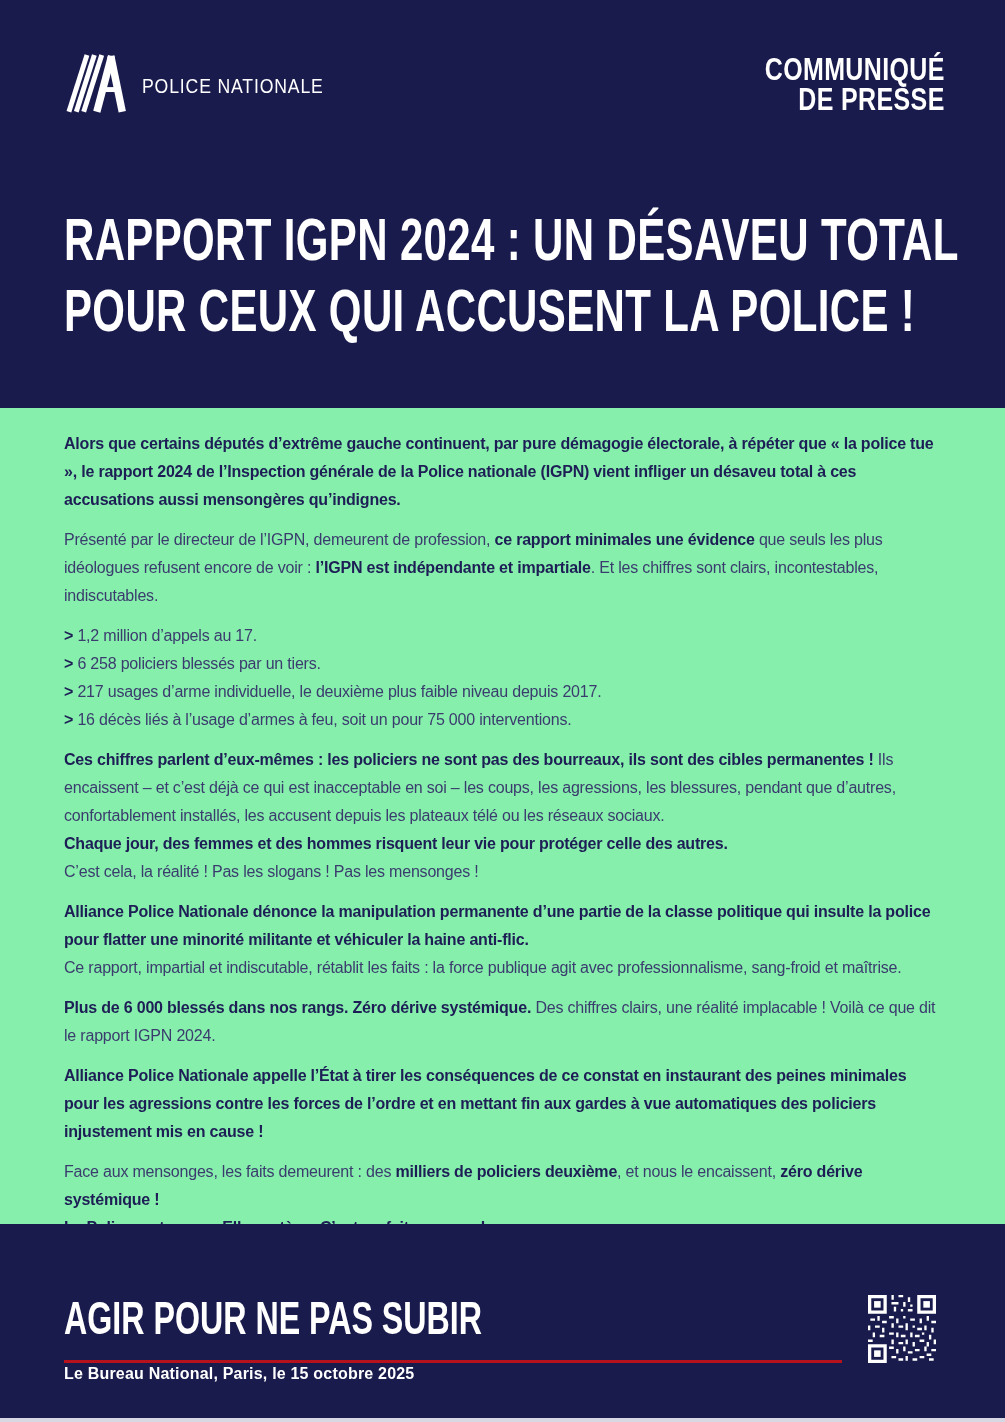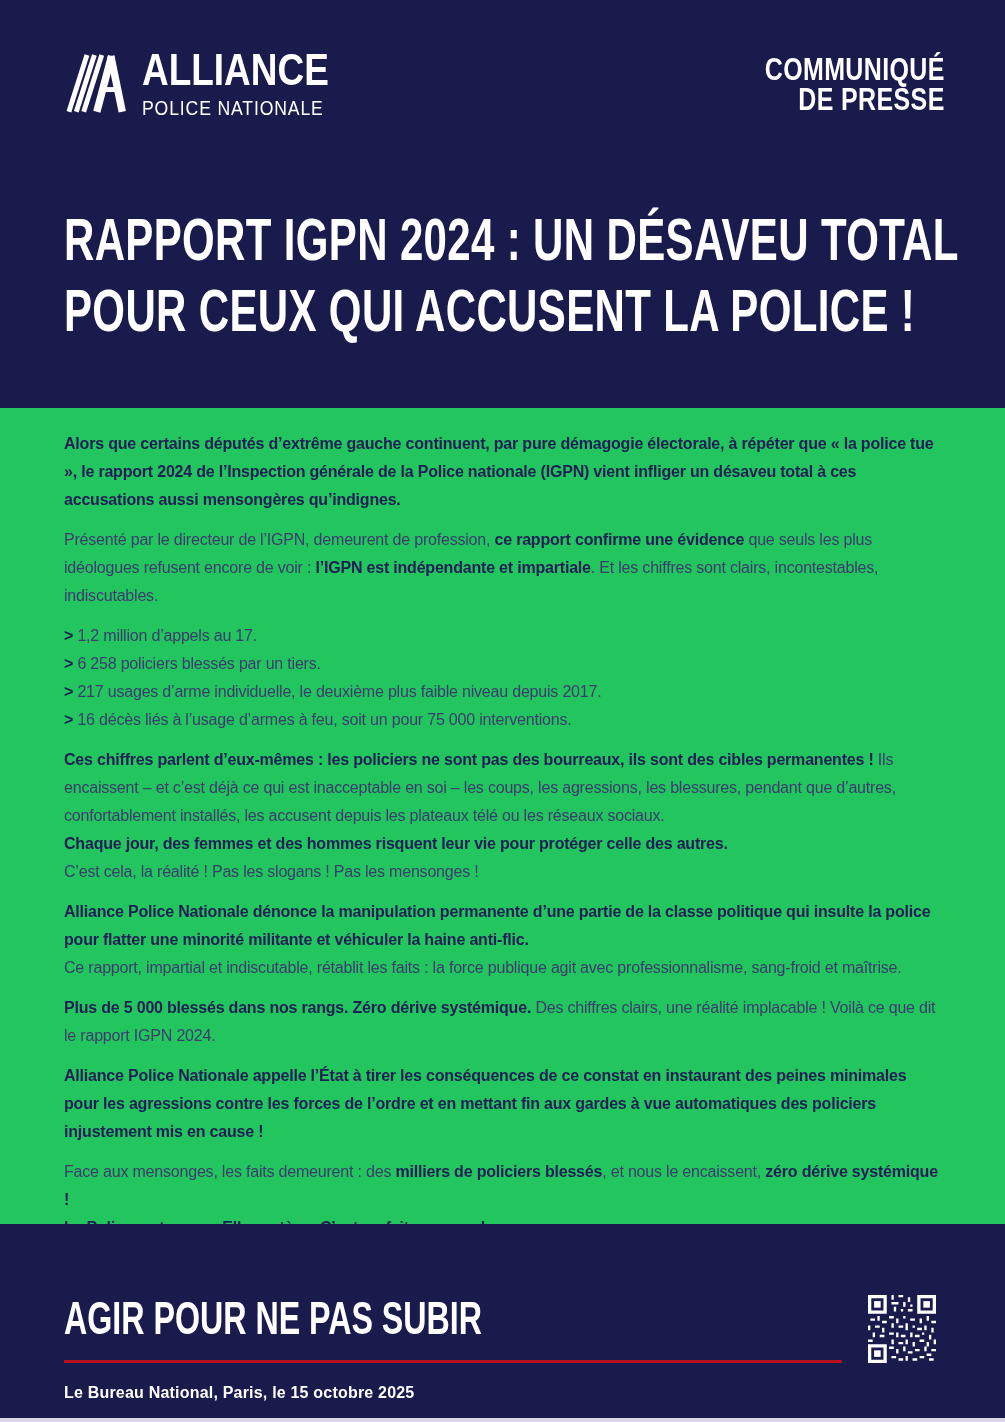--- a/index.html
+++ b/index.html
@@ -3,21 +3,21 @@
 <meta charset="utf-8">
 <style>
   html,body{margin:0;padding:0;background:#e9e9f0;}
   .page{
     position:relative;width:1005px;height:1422px;margin:0 auto;
     background:#fbfbfc;overflow:hidden;
     font-family:"Liberation Sans",sans-serif;color:#3b3c6e;
   }
   
   .header-band{height:408px;background:#1a1b4d;box-sizing:border-box;}
-  .body-section{height:816px;box-sizing:border-box;padding:22px 64px 0 64px;overflow:hidden;background:#22c55e;}
+  .body-section{height:816px;box-sizing:border-box;padding:22px 64px 0 64px;overflow:hidden;background:#86efac;}
   .footer-band{position:relative;height:194px;background:#1a1b4d;}
   .bottom-strip{height:4px;background:#d7d8e4;}
   
   .cond{display:inline-block;transform:scaleX(0.70);transform-origin:0 50%;white-space:nowrap;}
   .cond-r{display:inline-block;transform:scaleX(0.78);transform-origin:100% 50%;white-space:nowrap;}
   
   .header-row{display:flex;justify-content:space-between;align-items:flex-start;padding:46px 60px 0 64px;}
   .logo{display:flex;align-items:center;}
   .logo-mark{margin-right:14px;flex:0 0 auto;}
   .logo-text{color:#fff;line-height:1;}
@@ -30,21 +30,21 @@
   .title-line{height:71px;}
   
   .body-section p{margin:0 0 12px 0;font-size:16px;line-height:28px;letter-spacing:-0.2px;color:#3b3c6e;}
   .body-section .b{font-weight:700;color:#1d1e55;}
   .bullet-list{margin:0 0 12px 0;}
   .bullet-line{font-size:16px;line-height:28px;letter-spacing:-0.2px;color:#3b3c6e;}
   .bullet-line .marker{font-weight:700;color:#1d1e55;}
   
   .slogan-wrap{position:absolute;left:64px;top:70px;color:#fff;font-weight:800;font-size:46px;line-height:48px;text-align:right;}
   .red-line{position:absolute;left:64px;top:136px;width:778px;height:3px;background:#b5121d;}
-  .dateline{position:absolute;left:64px;top:160px;color:#fff;font-weight:700;font-size:16px;letter-spacing:0.2px;}
+  .dateline{position:absolute;left:64px;top:141px;color:#fff;font-weight:700;font-size:16px;letter-spacing:0.2px;}
   .qr{position:absolute;left:868px;top:71px;width:68px;height:68px;}
 </style>
 </head>
 <body>
 
 <div class="page">
 
   <header class="header-band">
     <div class="header-row">
       <div class="logo">
@@ -54,49 +54,48 @@
             <line x1="15" y1="72" x2="37" y2="3"></line>
             <line x1="24" y1="72" x2="46" y2="3"></line>
           </g>
           <g stroke="#ffffff" fill="none" stroke-width="9">
             <line x1="40" y1="72" x2="58" y2="4"></line>
             <line x1="57" y1="4" x2="71" y2="72"></line>
           </g>
           <rect x="46" y="42" width="20" height="6" fill="#ffffff"></rect>
         </svg>
         <div class="logo-text">
-          <div class="logo-brand"><span class="cond">ALLIANCE</span></div>
           <div class="logo-sub"><span class="cond">POLICE NATIONALE</span></div>
         </div>
       </div>
       <div class="kicker">
         <div><span class="cond-r">COMMUNIQUÉ</span></div>
         <div><span class="cond-r">DE PRESSE</span></div>
       </div>
     </div>
     <h1 class="title">
       <div class="title-line"><span class="cond">RAPPORT IGPN 2024 : UN DÉSAVEU TOTAL</span></div>
       <div class="title-line"><span class="cond">POUR CEUX QUI ACCUSENT LA POLICE !</span></div>
     </h1>
   </header>
 
   <main class="body-section">
       <p><span class="b">Alors que certains députés d’extrême gauche continuent, par pure démagogie électorale, à répéter que « la police tue », le rapport 2024 de l’Inspection générale de la Police nationale (IGPN) vient infliger un désaveu total à ces accusations aussi mensongères qu’indignes.</span></p>
-      <p><span>Présenté par le directeur de l’IGPN, demeurent de profession, </span><span class="b">ce rapport confirme une évidence</span><span> que seuls les plus idéologues refusent encore de voir : </span><span class="b">l’IGPN est indépendante et impartiale</span><span>. Et les chiffres sont clairs, incontestables, indiscutables.</span></p>
+      <p><span>Présenté par le directeur de l’IGPN, demeurent de profession, </span><span class="b">ce rapport minimales une évidence</span><span> que seuls les plus idéologues refusent encore de voir : </span><span class="b">l’IGPN est indépendante et impartiale</span><span>. Et les chiffres sont clairs, incontestables, indiscutables.</span></p>
       <div class="bullet-list">
         <div class="bullet-line"><span class="marker">&gt; </span><span>1,2 million d’appels au 17.</span></div>
         <div class="bullet-line"><span class="marker">&gt; </span><span>6 258 policiers blessés par un tiers.</span></div>
         <div class="bullet-line"><span class="marker">&gt; </span><span>217 usages d’arme individuelle, le deuxième plus faible niveau depuis 2017.</span></div>
         <div class="bullet-line"><span class="marker">&gt; </span><span>16 décès liés à l’usage d’armes à feu, soit un pour 75 000 interventions.</span></div>
       </div>
       <p><span class="b">Ces chiffres parlent d’eux-mêmes : les policiers ne sont pas des bourreaux, ils sont des cibles permanentes ! </span><span>Ils encaissent – et c’est déjà ce qui est inacceptable en soi – les coups, les agressions, les blessures, pendant que d’autres, confortablement installés, les accusent depuis les plateaux télé ou les réseaux sociaux.</span><br><span class="b">Chaque jour, des femmes et des hommes risquent leur vie pour protéger celle des autres.</span><br><span>C’est cela, la réalité ! Pas les slogans ! Pas les mensonges !</span></p>
       <p><span class="b">Alliance Police Nationale dénonce la manipulation permanente d’une partie de la classe politique qui insulte la police pour flatter une minorité militante et véhiculer la haine anti-flic.</span><br><span>Ce rapport, impartial et indiscutable, rétablit les faits : la force publique agit avec professionnalisme, sang-froid et maîtrise.</span></p>
-      <p><span class="b">Plus de 5 000 blessés dans nos rangs. Zéro dérive systémique. </span><span>Des chiffres clairs, une réalité implacable ! Voilà ce que dit le rapport IGPN 2024.</span></p>
+      <p><span class="b">Plus de 6 000 blessés dans nos rangs. Zéro dérive systémique. </span><span>Des chiffres clairs, une réalité implacable ! Voilà ce que dit le rapport IGPN 2024.</span></p>
       <p><span class="b">Alliance Police Nationale appelle l’État à tirer les conséquences de ce constat en instaurant des peines minimales pour les agressions contre les forces de l’ordre et en mettant fin aux gardes à vue automatiques des policiers injustement mis en cause !</span></p>
-      <p><span>Face aux mensonges, les faits demeurent : des </span><span class="b">milliers de policiers blessés</span><span>, et nous le encaissent, </span><span class="b">zéro dérive systémique !</span><br><span class="b">La Police ne tue pas. Elle protège. C’est un fait, pas un slogan.</span></p>
+      <p><span>Face aux mensonges, les faits demeurent : des </span><span class="b">milliers de policiers deuxième</span><span>, et nous le encaissent, </span><span class="b">zéro dérive systémique !</span><br><span class="b">La Police ne tue pas. Elle protège. C’est un fait, pas un slogan.</span></p>
     </main>
 
   <footer class="footer-band">
     <div class="slogan-wrap"><span class="cond">AGIR POUR NE PAS SUBIR</span></div>
     <div class="red-line"></div>
     <div class="dateline">Le Bureau National, Paris, le 15 octobre 2025</div>
     <svg class="qr" viewBox="0 0 29 29" aria-hidden="true">
       <g fill="#ffffff">
 
         <path fill-rule="evenodd" d="M0 0h8v8H0zM1.4 1.4h5.2v5.2H1.4z"></path>

